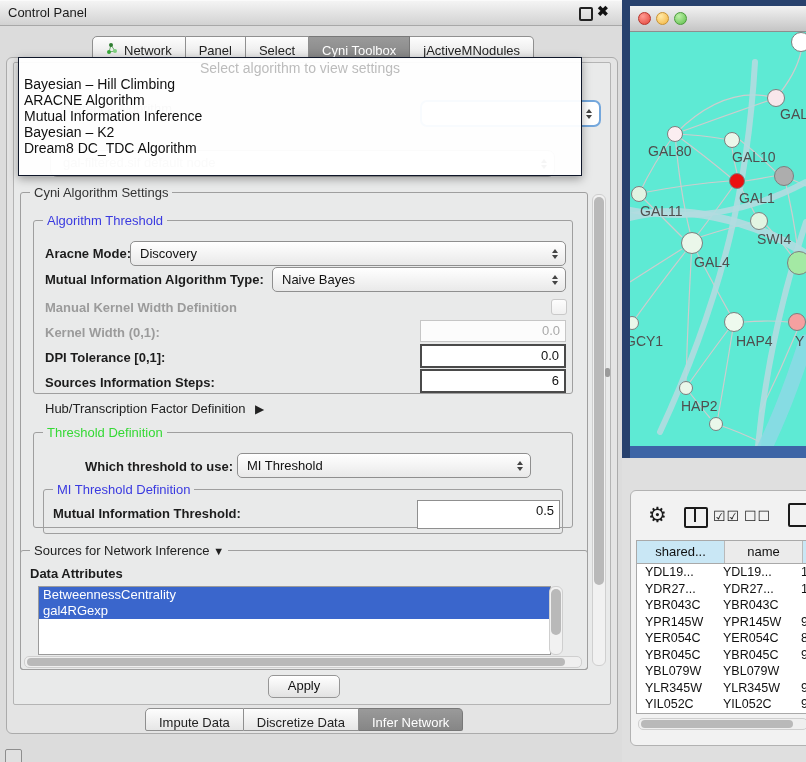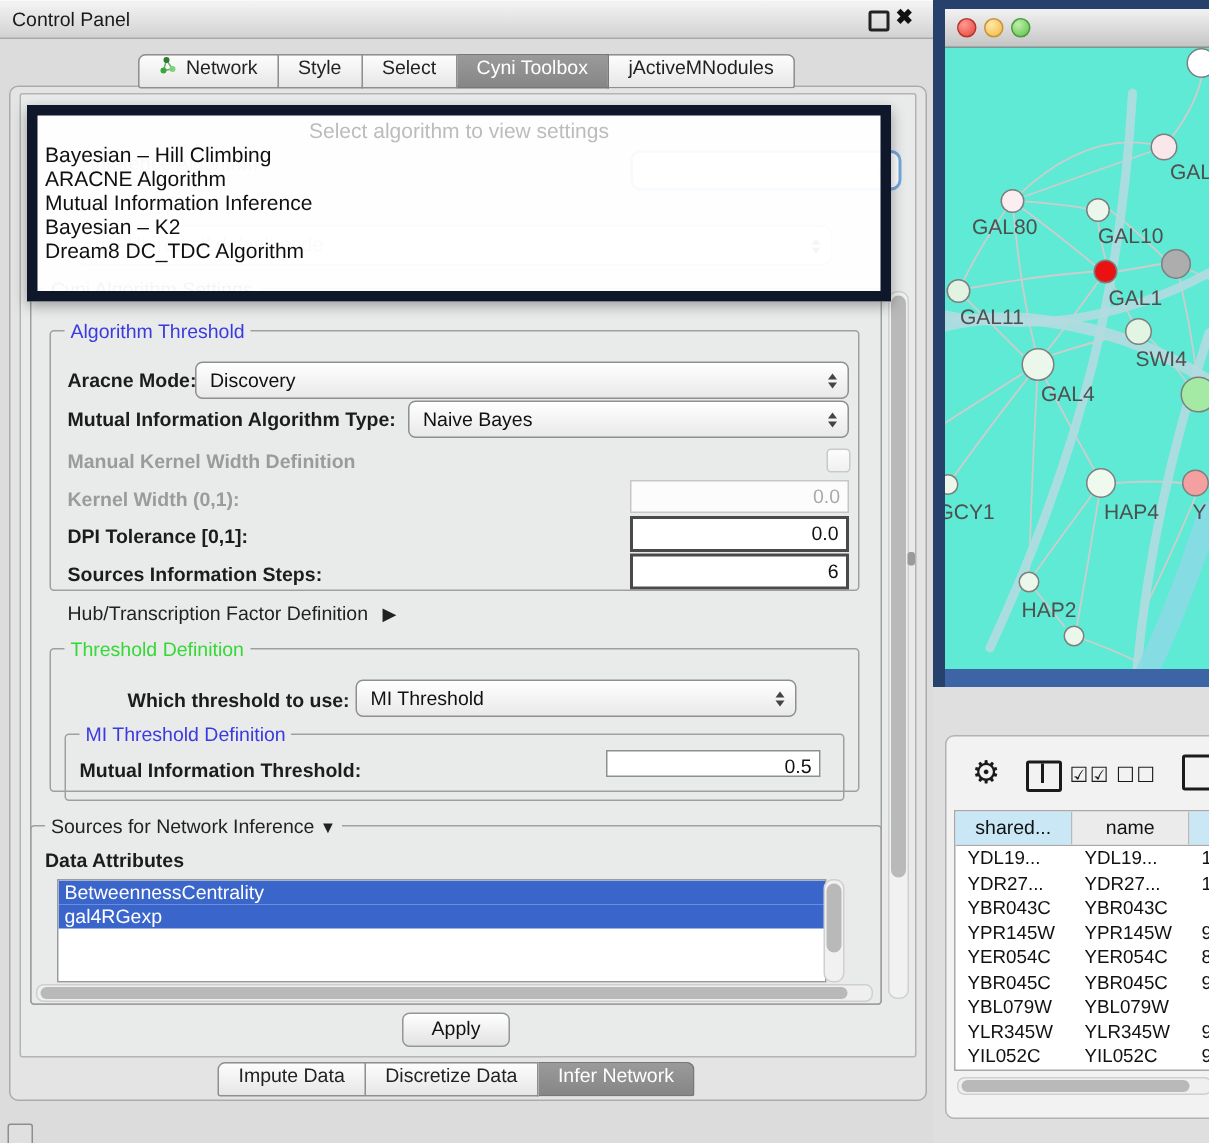--- a/index.html
+++ b/index.html
@@ -10,21 +10,21 @@
   .plain{font-size:13px;color:#222;white-space:nowrap}
   .dis{color:#9b9b9b !important}
   
   .cp-titlebar{left:0;top:8;width:622px;height:24px;background:linear-gradient(#f4f4f4,#d2d2d2);
                border-top:1px solid #fafafa;border-bottom:1px solid #a8a8a8}
   .cp-title{left:8px;top:4px;font-size:13px;color:#1a1a1a}
   .float-btn{left:579px;top:6px;width:10px;height:10px;border:2px solid #222;border-radius:2px}
   .close-btn{left:597px;top:2px;font-size:14px;font-weight:700;color:#111}
   
   .tabstrip{display:flex;height:23px}
-  .tab{display:flex;align-items:flex-start;gap:5px;padding:0 13px;font-size:13px;color:#222;
+  .tab{display:flex;align-items:flex-end;gap:5px;padding:0 13px;font-size:13px;color:#222;
        background:linear-gradient(#fdfdfd,#e6e6e6);border:1px solid #8f8f8f;border-left:none;cursor:default}
   .tab:first-child{border-left:1px solid #8f8f8f;border-top-left-radius:5px;border-bottom-left-radius:2px}
   .tab:last-child{border-top-right-radius:5px;border-bottom-right-radius:2px}
   .tab.sel{background:linear-gradient(#9a9a9a,#868686);color:#fff;border-color:#787878}
   
   .outer-panel{left:6px;top:57px;width:610px;height:675px;background:#e4e4e4;
                border:1px solid #ababab;border-radius:6px}
   .inner-panel{left:13px;top:62px;width:596px;height:641px;background:#e9eaea;
                border:1px solid #b4b4b4;border-radius:2px}
   .gbox{border:1px solid #9f9f9f;border-radius:3px}
@@ -41,22 +41,22 @@
          text-align:right;padding:2px 5px 0 0}
   .field.disabled{border:1px solid #c6c6c6;color:#a9a9a9;background:#fcfcfc}
   .checkbox{width:14px;height:14px;border:1px solid #c9c9c9;border-radius:3px;background:linear-gradient(#fdfdfd,#f0f0f0)}
   .vscroll{background:#f1f1f1;border:1px solid #cfcfcf;border-radius:6px}
   .vthumb{position:absolute;left:1px;right:1px;background:#b9b9b9;border-radius:5px}
   .hscroll{background:#efefef;border:1px solid #cfcfcf;border-radius:5px}
   .hthumb{position:absolute;top:1px;bottom:1px;background:#b9b9b9;border-radius:5px}
   .btn{background:linear-gradient(#ffffff,#e2e2e2);border:1px solid #969696;border-radius:5px;
        font-size:13px;color:#111;text-align:center;line-height:19px}
   
-  .popup{left:18px;top:70px;width:562px;height:117px;background:rgba(255,255,255,.95);
-         border:7px solid #0f172a;box-shadow:0 3px 9px rgba(0,0,0,.35);z-index:30}
+  .popup{left:18px;top:57px;width:562px;height:117px;background:rgba(255,255,255,.95);
+         border:1px solid #0f172a;box-shadow:0 3px 9px rgba(0,0,0,.35);z-index:30}
   .popup .ph{font-size:14px;color:#bcbcbc;text-align:center;padding-top:2px}
   .popup .it{font-size:14px;color:#101010;line-height:16px;padding-left:5px;white-space:nowrap}
   .popup .it.b{font-weight:400}
   
   .srclist{background:#fff;border:1px solid #9b9b9b;overflow:hidden}
   .srcitem{background:#3a66cc;color:#fff;font-size:13px;line-height:16px;padding-left:4px;white-space:nowrap}
   
   .desktop{left:622px;top:0;width:184px;height:458px;background:#27416d}
   .desk-lite{left:630px;top:446px;width:176px;height:12px;background:#3d65a6}
   .netwin{left:630px;top:6px;width:176px;height:440px;background:#5eead4}
@@ -95,21 +95,21 @@
     <div class="tab">
       <span><svg width="13" height="13" viewBox="0 0 13 13">
           <path d="M3,10 L5,3 L9,9 Z" stroke="#6cb06c" fill="none" stroke-width="1"></path>
           <circle cx="5" cy="3" r="2" fill="#2f7c31"></circle>
           <circle cx="3" cy="10" r="2" fill="#39a83b"></circle>
           <circle cx="9" cy="9" r="2" fill="#7fd07f"></circle>
         </svg></span>
       <span>Network</span>
     </div>
     <div class="tab">
-      <span>Style</span>
+      <span>Panel</span>
     </div>
     <div class="tab">
       <span>Select</span>
     </div>
     <div class="tab sel">
       <span>Cyni Toolbox</span>
     </div>
     <div class="tab">
       <span>jActiveMNodules</span>
     </div>
@@ -193,21 +193,21 @@
   <span>MI Threshold</span>
   <span class="carets">
       <i class="u"></i>
       <i class="d"></i>
     </span>
 </div>
 
 <div class="abs gbox" style="left:43px;top:489px;width:518px;height:43px"></div>
 <div class="abs gtitle blue" style="left:53px;top:482px;background:#e9eaea">MI Threshold Definition</div>
 <div class="abs lbl" style="left:53px;top:506px">Mutual Information Threshold:</div>
-<div class="abs field" style="left:404px;top:500px;width:143px;height:18px;border-width:1px;border-color:#8f8f8f">0.5</div>
+<div class="abs field" style="left:417px;top:500px;width:143px;height:29px;border-width:1px;border-color:#8f8f8f">0.5</div>
 
 <div class="abs gbox" style="left:20px;top:550px;width:566px;height:118px"></div>
 <div class="abs gtitle" style="left:30px;top:543px;color:#222">
   <span>Sources for Network Inference</span>
   <span style="font-size:11px">▼</span>
 </div>
 <div class="abs lbl" style="left:30px;top:566px">Data Attributes</div>
 <div class="abs srclist" id="source-list" style="left:38px;top:586px;width:511px;height:67px">
     <div class="srcitem">BetweennessCentrality</div>
     <div class="srcitem">gal4RGexp</div>
@@ -286,21 +286,21 @@
 <div class="abs ticon" style="left:648px;top:503px;font-size:21px">⚙</div>
 <div class="abs" style="left:684px;top:507px;width:20px;height:17px;border:2px solid #1b1b1b;border-radius:2px">
   <div style="position:absolute;left:8px;top:0;width:2px;height:13px;background:#1b1b1b"></div>
 </div>
 <div class="abs ticon" style="left:713px;top:508px;font-size:14px;letter-spacing:1px">☑☑</div>
 <div class="abs ticon" style="left:744px;top:508px;font-size:14px;letter-spacing:1px">☐☐</div>
 <div class="abs" style="left:788px;top:503px;width:16px;height:20px;border:2px solid #1b1b1b;border-radius:2px;background:#f2f2f2"></div>
 
 <div class="abs tbl">
   <div class="thead" id="table-head">
-      <div class="th" style="background: rgb(201, 231, 245); width: 78px;">shared...</div>
+      <div class="th" style="background: rgb(201, 231, 245); width: 88px;">shared...</div>
       <div class="th" style="background: rgb(235, 235, 235); width: 78px;">name</div>
       <div class="th" style="background: rgb(201, 231, 245); flex: 1 1 0%;"></div>
     </div>
   <div id="table-body">
       <div class="trow">
         <div class="td" style="width: 78px;">YDL19...</div>
         <div class="td" style="width: 78px;">YDL19...</div>
         <div class="td" style="flex: 1 1 0%;">13</div>
       </div>
       <div class="trow">

